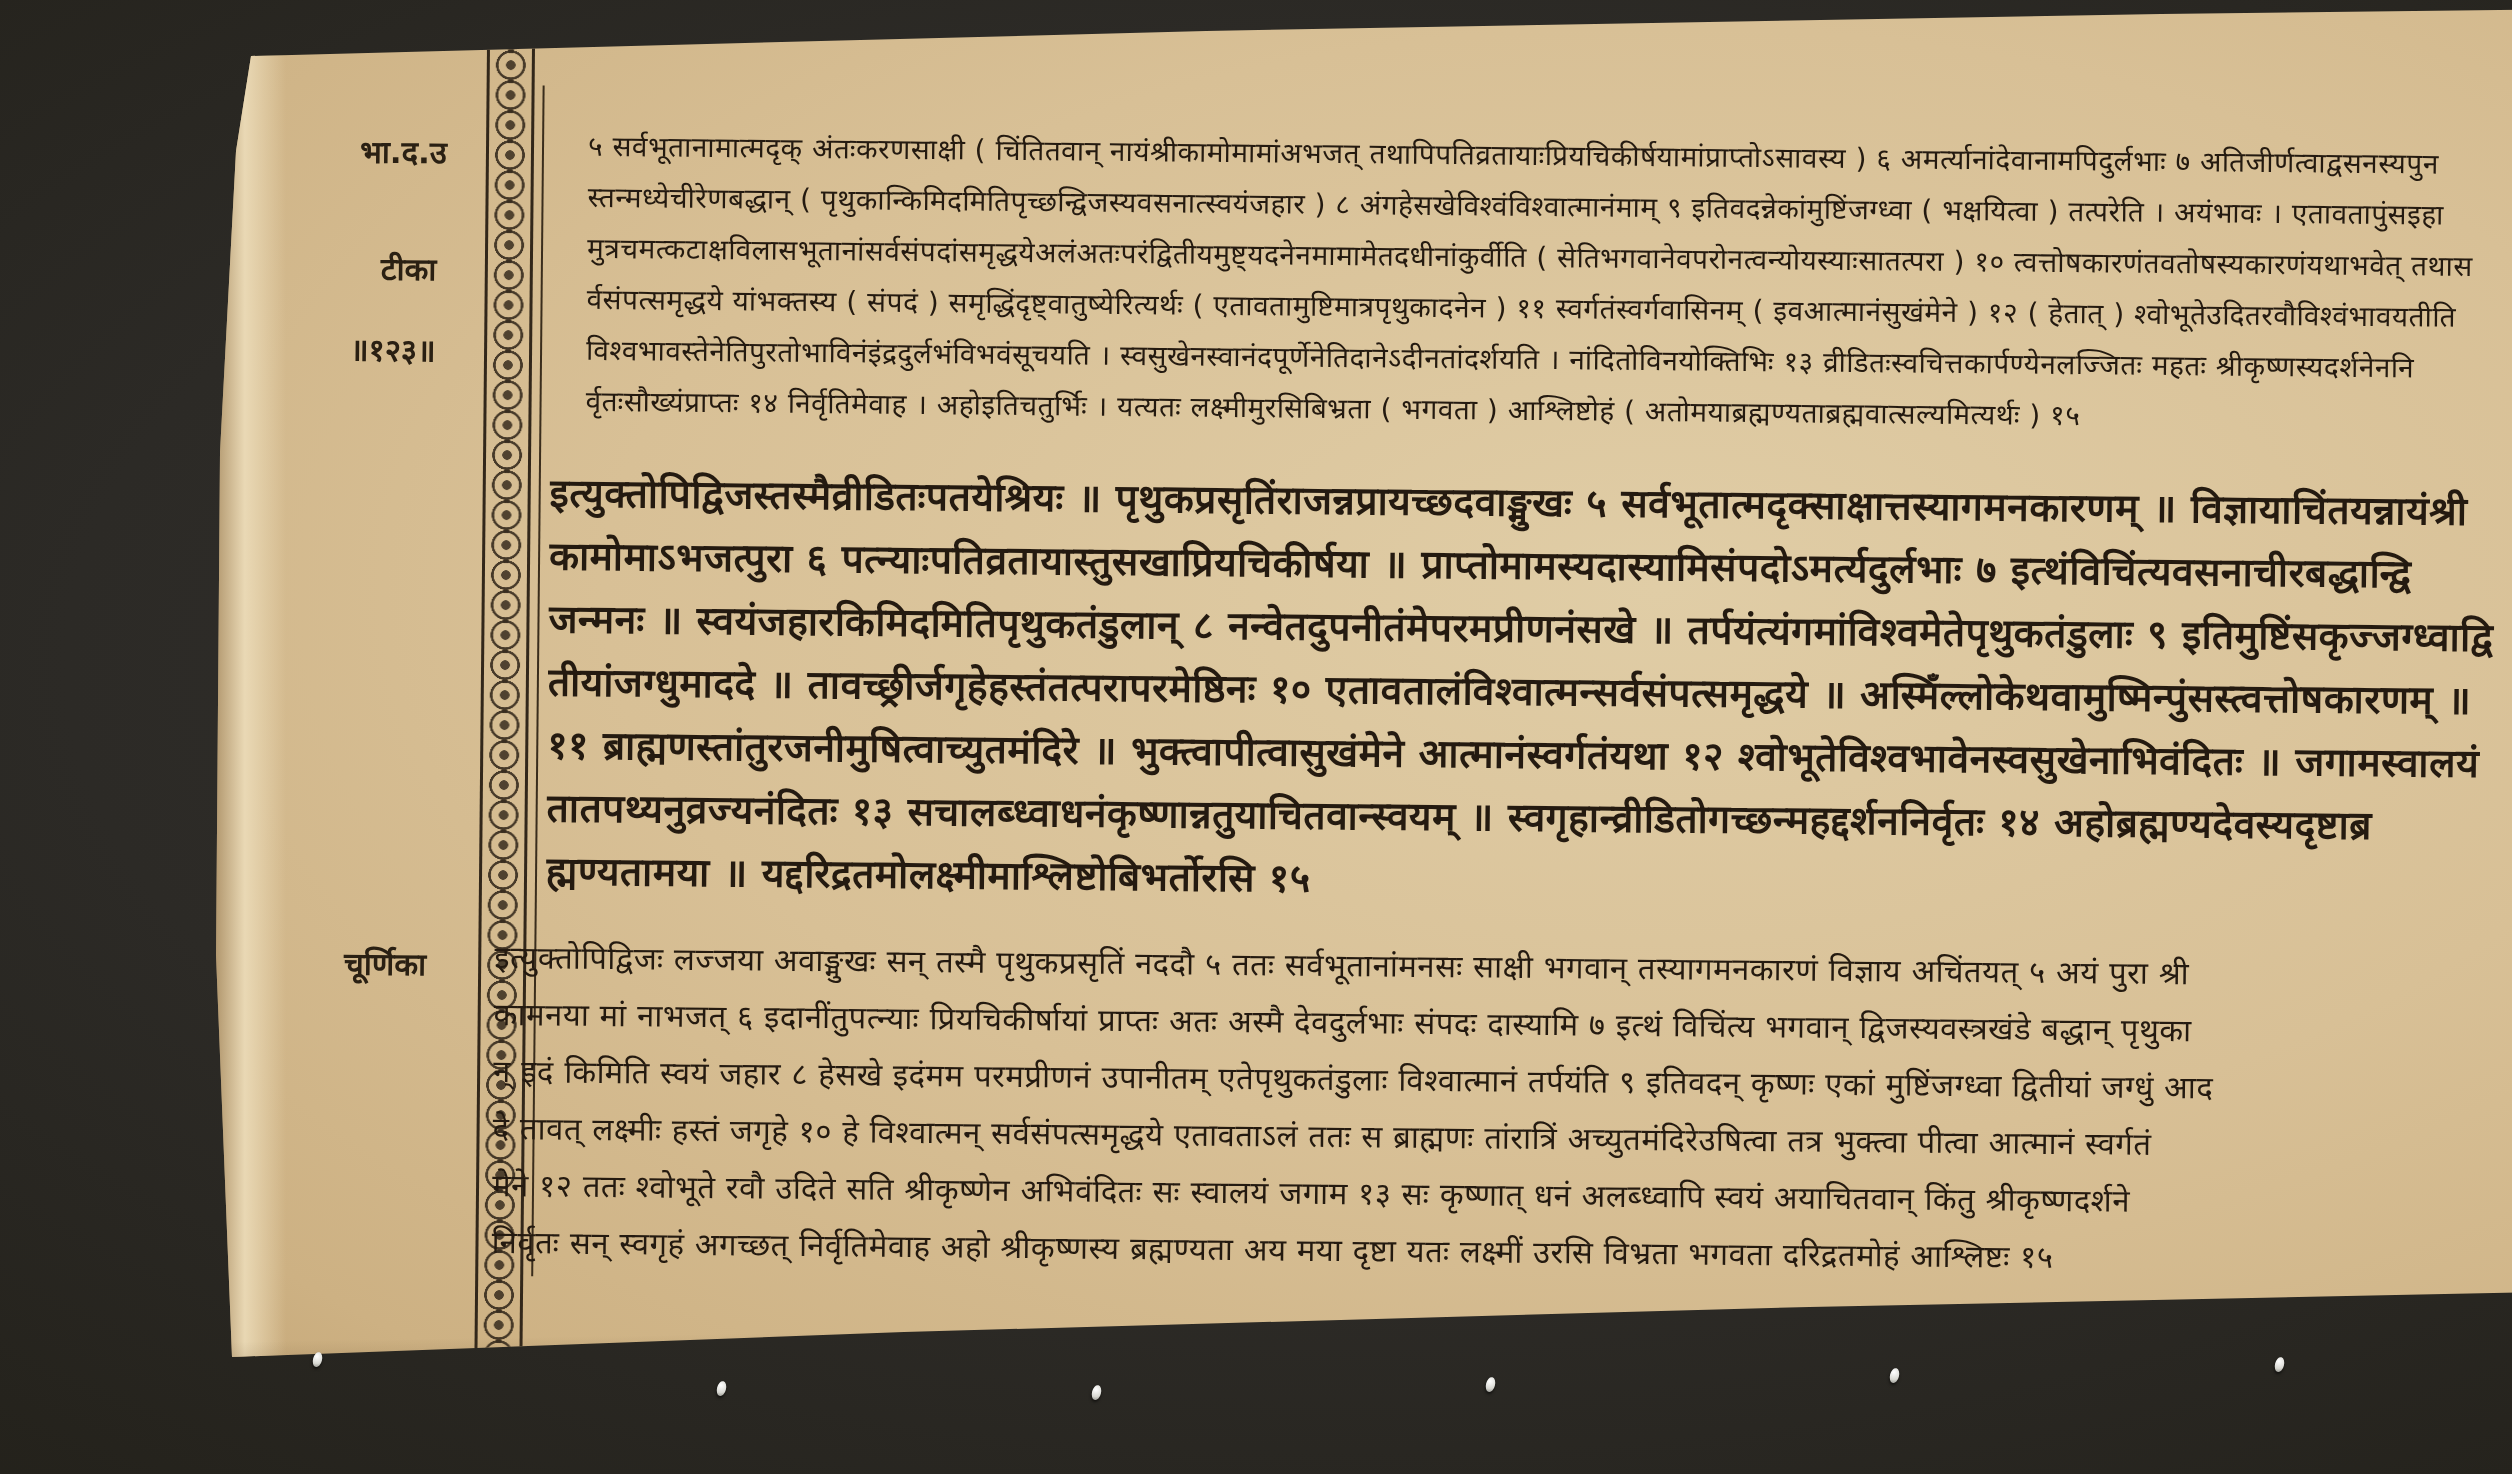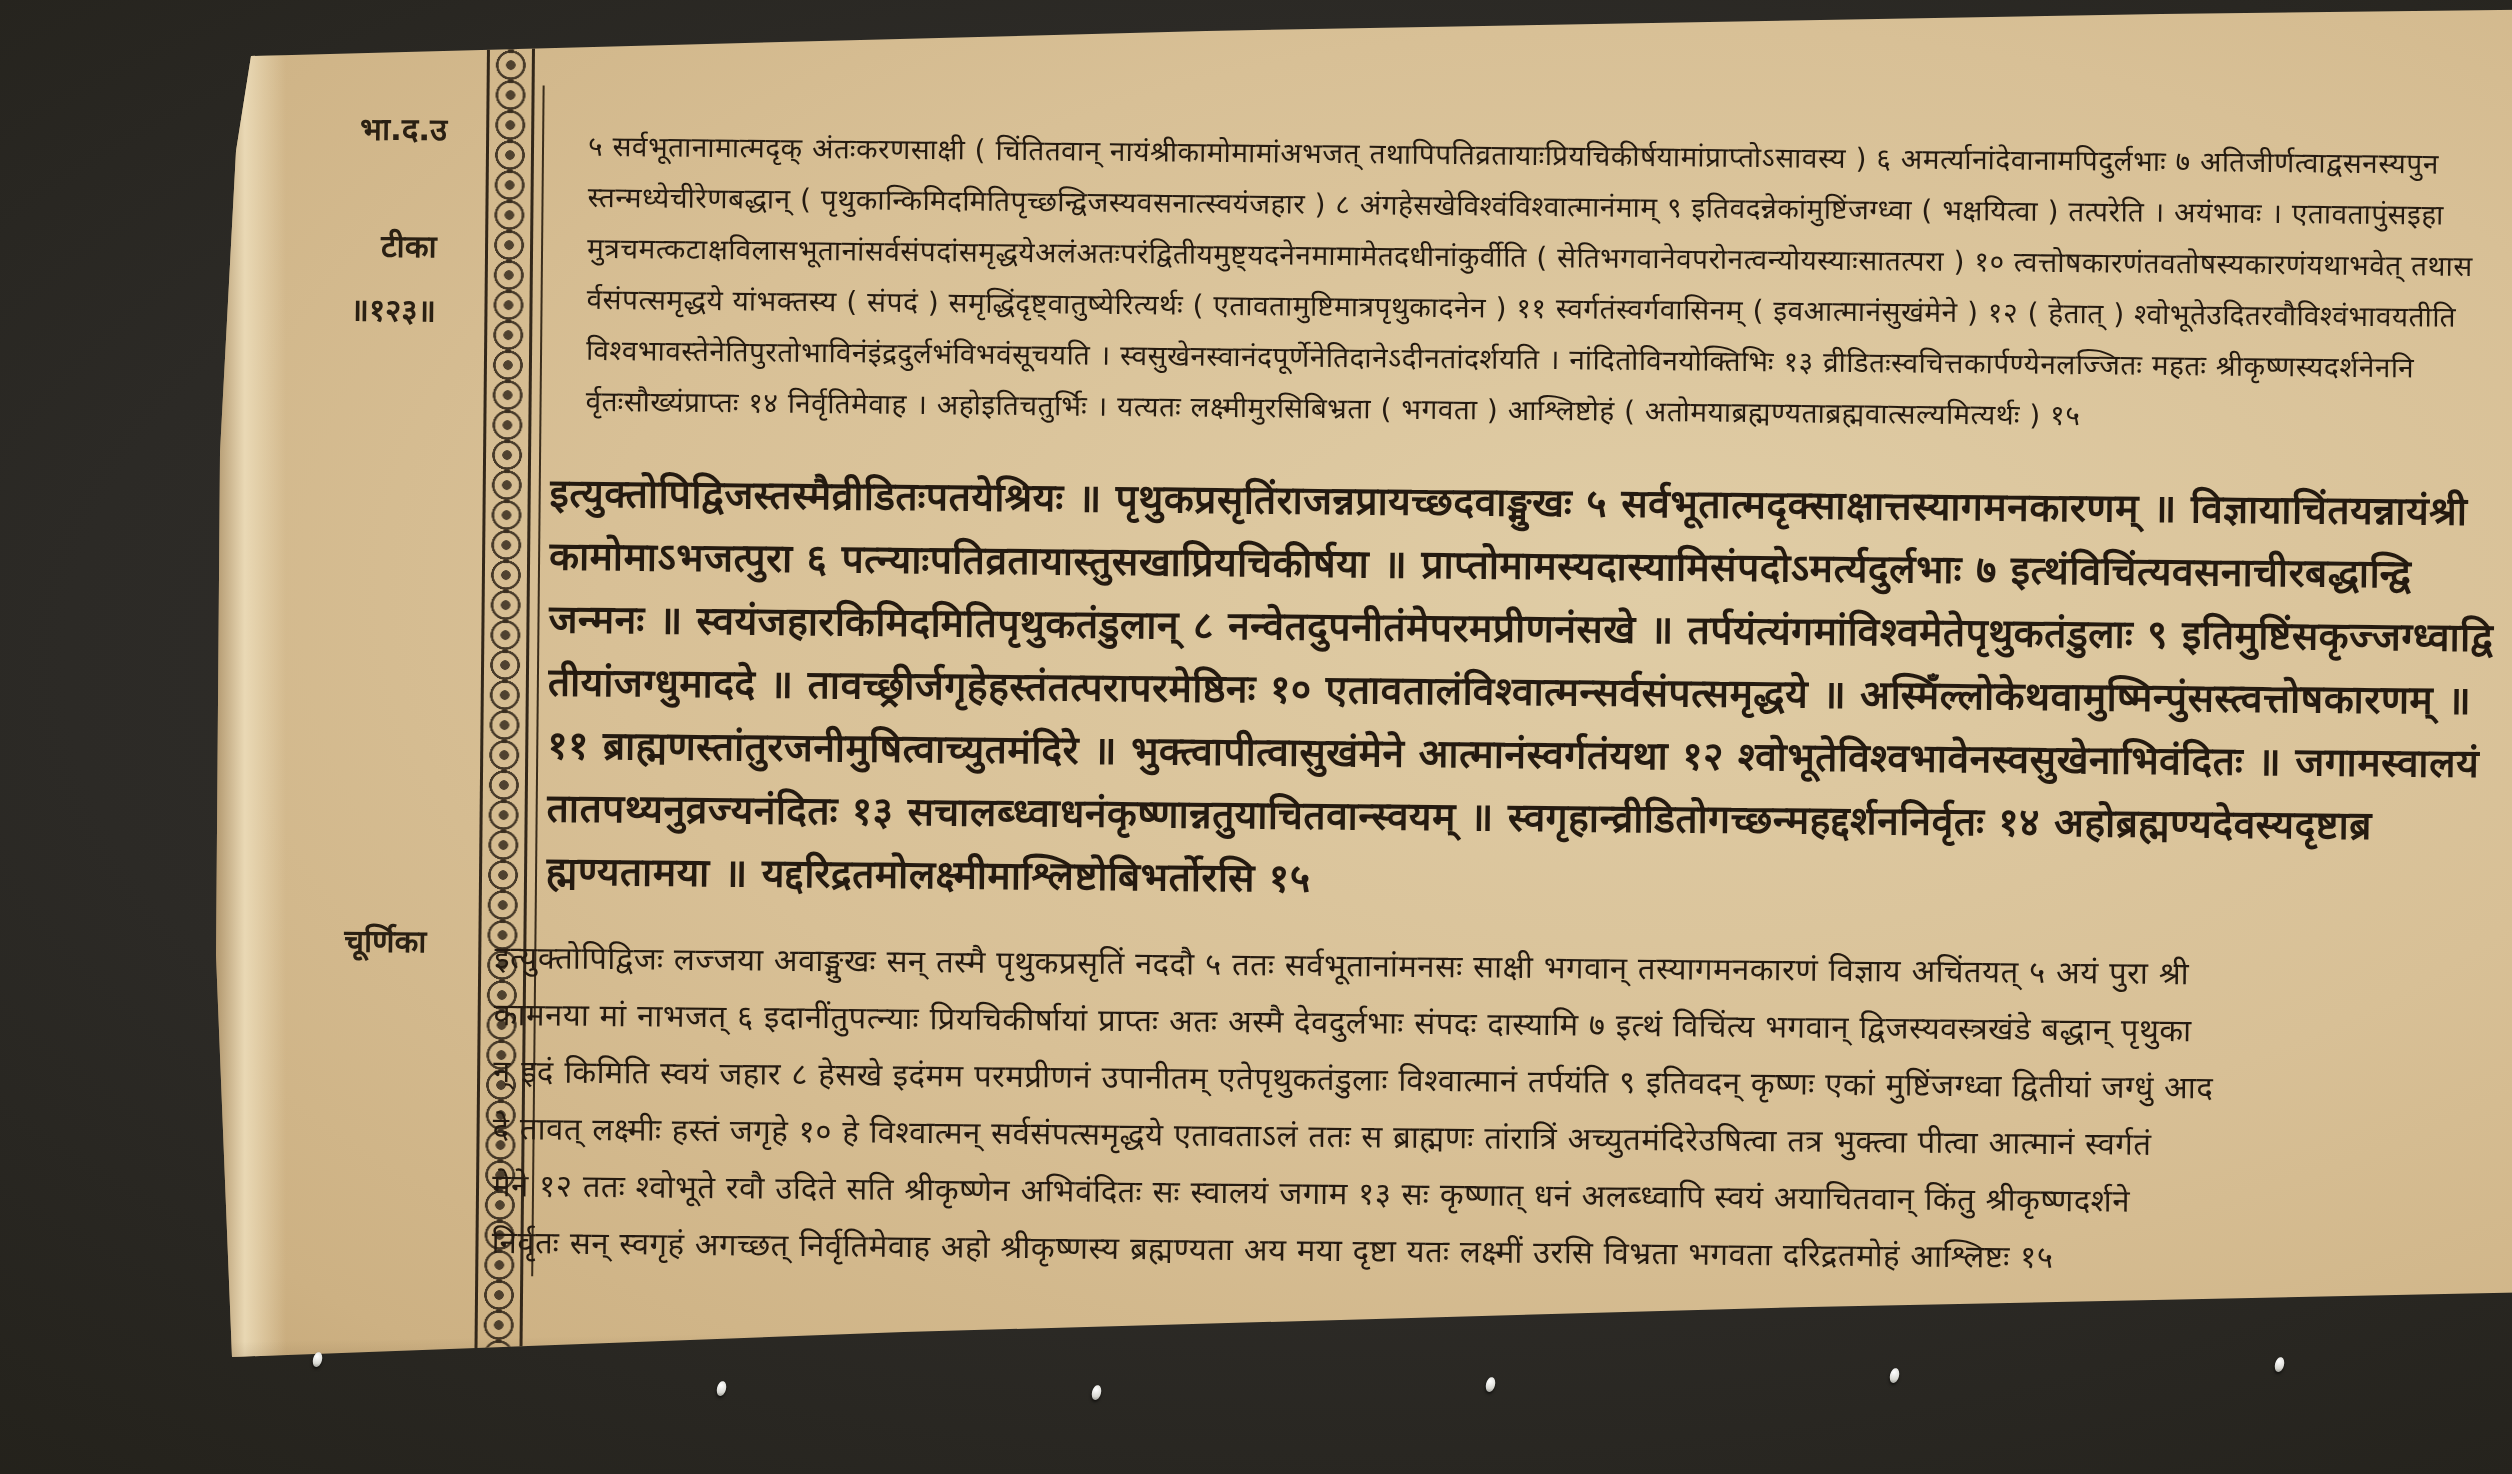--- a/index.html
+++ b/index.html
@@ -33,21 +33,21 @@
       radial-gradient(circle at 50% 50%, rgba(50,39,26,0) 12px, rgba(50,39,26,.88) 12.6px 14.6px, rgba(50,39,26,0) 15px),
       radial-gradient(circle at 50% 50%, rgba(50,39,26,.82) 4.5px, rgba(50,39,26,0) 5px),
       radial-gradient(circle at 50% 0%, rgba(50,39,26,.7) 3px, rgba(50,39,26,0) 3.5px);
     background-size:36px 30px,36px 30px,36px 30px;background-repeat:repeat-y;
     background-position:center top;}
   .ornament.left{left:486px;top:-10px;}
   
   .vrule{position:absolute;width:2px;background:#3a2d1c;}
   .vrule.l{left:542px;top:85px;height:1191px;}
   
-  .mlabel{position:absolute;font-size:31px;font-weight:bold;white-space:nowrap;color:#2a2013;}
+  .mlabel{position:absolute;font-size:31px;font-weight:bold;white-space:nowrap;color:#2a2013;margin-top:23px;}
   
   .tblock{position:absolute;overflow:hidden;}
   .tline{white-space:nowrap;overflow:hidden;}
   .tika-block{left:588px;top:120px;width:2176px;height:322px;}
   .tika-block .tline{font-size:28px;line-height:51px;letter-spacing:0.5px;}
   .verse-block{left:553px;top:461px;width:2211px;height:447px;}
   .verse-block .tline{font-size:39px;line-height:63px;font-weight:bold;letter-spacing:0.5px;}
   .churnika-block{left:502px;top:929px;width:2266px;height:352px;}
   .churnika-block .tline{font-size:31px;line-height:57px;letter-spacing:0.5px;}
   
@@ -61,21 +61,21 @@
 <div class="stage">
   <div class="page">
     <div class="content">
 
       <div class="ornament left"></div>
 
       <div class="vrule l"></div>
 
       <div class="mlabel" style="left:360px;top:108px;">भा.द.उ</div>
       <div class="mlabel" style="left:382px;top:225px;">टीका</div>
-      <div class="mlabel" style="left:352px;top:289px;text-align:right;">॥१२३॥</div>
+      <div class="mlabel" style="left:352px;top:306px;text-align:right;">॥१२३॥</div>
       <div class="mlabel" style="left:352px;top:920px;">चूर्णिका</div>
 
       <div class="tblock tika-block">
         <div class="tline">५ सर्वभूतानामात्मदृक् अंतःकरणसाक्षी ( चिंतितवान् नायंश्रीकामोमामांअभजत् तथापिपतिव्रतायाःप्रियचिकीर्षयामांप्राप्तोऽसावस्य ) ६ अमर्त्यानांदेवानामपिदुर्लभाः ७ अतिजीर्णत्वाद्वसनस्यपुन</div>
         <div class="tline">स्तन्मध्येचीरेणबद्धान् ( पृथुकान्किमिदमितिपृच्छन्द्विजस्यवसनात्स्वयंजहार ) ८ अंगहेसखेविश्वंविश्वात्मानंमाम् ९ इतिवदन्नेकांमुष्टिंजग्ध्वा ( भक्षयित्वा ) तत्परेति । अयंभावः । एतावतापुंसइहा</div>
         <div class="tline">मुत्रचमत्कटाक्षविलासभूतानांसर्वसंपदांसमृद्धयेअलंअतःपरंद्वितीयमुष्ट्यदनेनमामामेतदधीनांकुर्वीति ( सेतिभगवानेवपरोनत्वन्योयस्याःसातत्परा ) १० त्वत्तोषकारणंतवतोषस्यकारणंयथाभवेत् तथास</div>
         <div class="tline">र्वसंपत्समृद्धये यांभक्तस्य ( संपदं ) समृद्धिंदृष्ट्वातुष्येरित्यर्थः ( एतावतामुष्टिमात्रपृथुकादनेन ) ११ स्वर्गतंस्वर्गवासिनम् ( इवआत्मानंसुखंमेने ) १२ ( हेतात् ) श्वोभूतेउदितरवौविश्वंभावयतीति</div>
         <div class="tline">विश्वभावस्तेनेतिपुरतोभाविनंइंद्रदुर्लभंविभवंसूचयति । स्वसुखेनस्वानंदपूर्णेनेतिदानेऽदीनतांदर्शयति । नांदितोविनयोक्तिभिः १३ व्रीडितःस्वचित्तकार्पण्येनलज्जितः महतः श्रीकृष्णस्यदर्शनेननि</div>
         <div class="tline">र्वृतःसौख्यंप्राप्तः १४ निर्वृतिमेवाह । अहोइतिचतुर्भिः । यत्यतः लक्ष्मीमुरसिबिभ्रता ( भगवता ) आश्लिष्टोहं ( अतोमयाब्रह्मण्यताब्रह्मवात्सल्यमित्यर्थः ) १५</div>
       </div>

